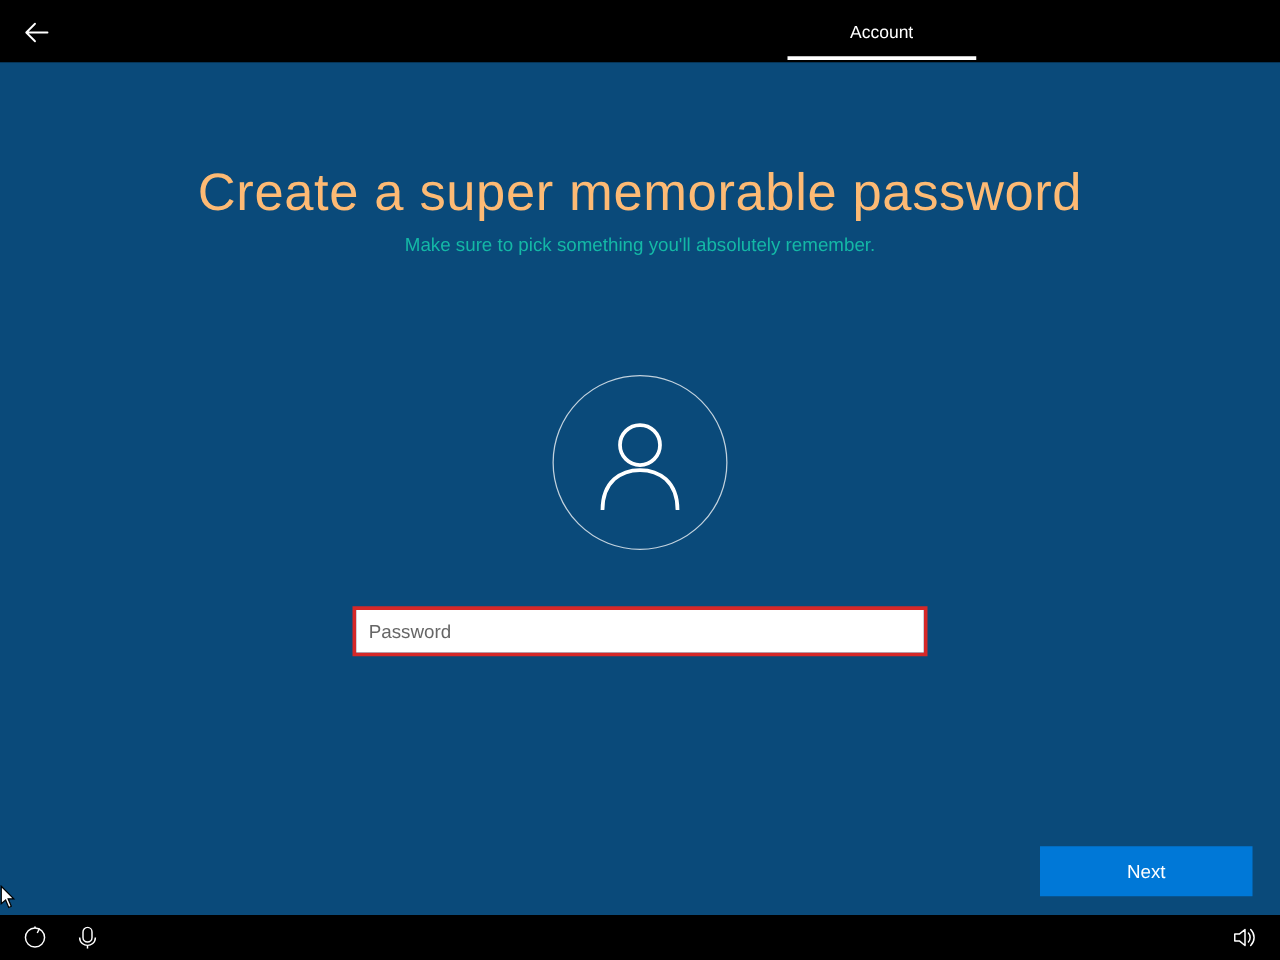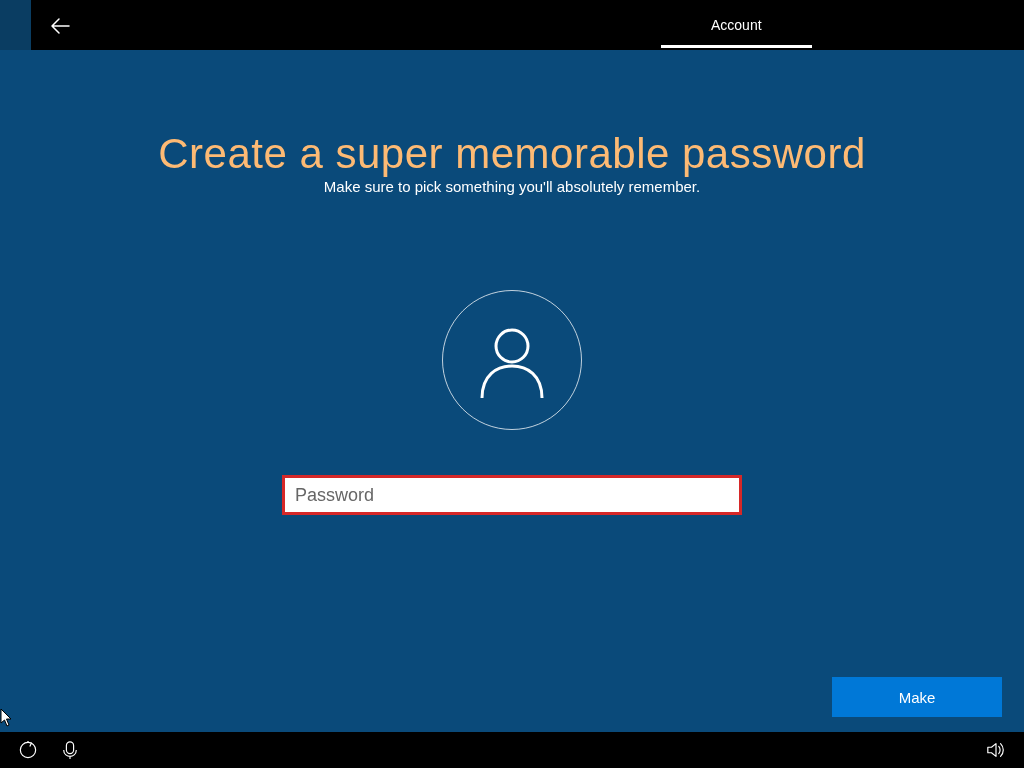--- a/index.html
+++ b/index.html
@@ -16,21 +16,20 @@
       overflow: hidden;
       position: relative;
     }
     .top-bar {
       height: 50px;
       background: #000000;
       color: #ffffff;
       display: flex;
       align-items: center;
       position: relative;
-      margin-left: 31px;
     }
     .back-arrow {
       position: absolute;
       left: 18px;
       top: 14px;
       width: 24px;
       height: 24px;
       cursor: pointer;
     }
     .tab-container {
@@ -69,21 +68,22 @@
     }
     .page-title {
       font-size: 42px;
       font-weight: 300;
       letter-spacing: 0.5px;
       color: #fdba74;
     }
     .page-subtitle {
       font-size: 15px;
       font-weight: 400;
-      color: #ffffff;
+      margin-top: 10px;
+      color: #14b8a6;
     }
     .avatar-circle {
       width: 140px;
       height: 140px;
       border: 1.5px solid rgba(255,255,255,0.75);
       border-radius: 50%;
       margin: 95px auto 0 auto;
       display: flex;
       align-items: center;
       justify-content: center;
@@ -94,21 +94,21 @@
       border: 3px solid #d62828;
       background: #ffffff;
     }
     .password-field {
       width: 100%;
       height: 34px;
       border: none;
       outline: none;
       background: #ffffff;
       color: #737373;
-      font-size: 18px;
+      font-size: 15px;
       padding: 12px 10px;
       font-family: 'Segoe UI', sans-serif;
     }
     .password-field::placeholder {
       color: #666666;
     }
     .next-button {
       position: absolute;
       right: 22px;
       bottom: 15px;
@@ -180,21 +180,21 @@
     <svg viewBox="0 0 80 80" width="80" height="80">
       <circle cx="40" cy="26" r="16" stroke="#ffffff" stroke-width="3" fill="none"></circle>
       <path d="M 10 78 C 10 55 25 46 40 46 C 55 46 70 55 70 78" stroke="#ffffff" stroke-width="3" fill="none"></path>
     </svg>
   </div>
 
   <div class="password-field-wrapper">
     <input type="password" class="password-field" placeholder="Password" style="">
   </div>
 
-  <button class="next-button">Make</button>
+  <button class="next-button">Next</button>
 </div>
 
 <div class="bottom-bar">
   <div class="bottom-left">
     <div class="bottom-icon">
       <svg viewBox="0 0 20 20" width="18" height="18">
         <circle cx="10" cy="10" r="8.5" stroke="#ffffff" stroke-width="1.3" fill="none"></circle>
         <path d="M 10 1.5 L 10 0 M 14 2 L 12 6" stroke="#ffffff" stroke-width="1.3" fill="none"></path>
       </svg>
     </div>

